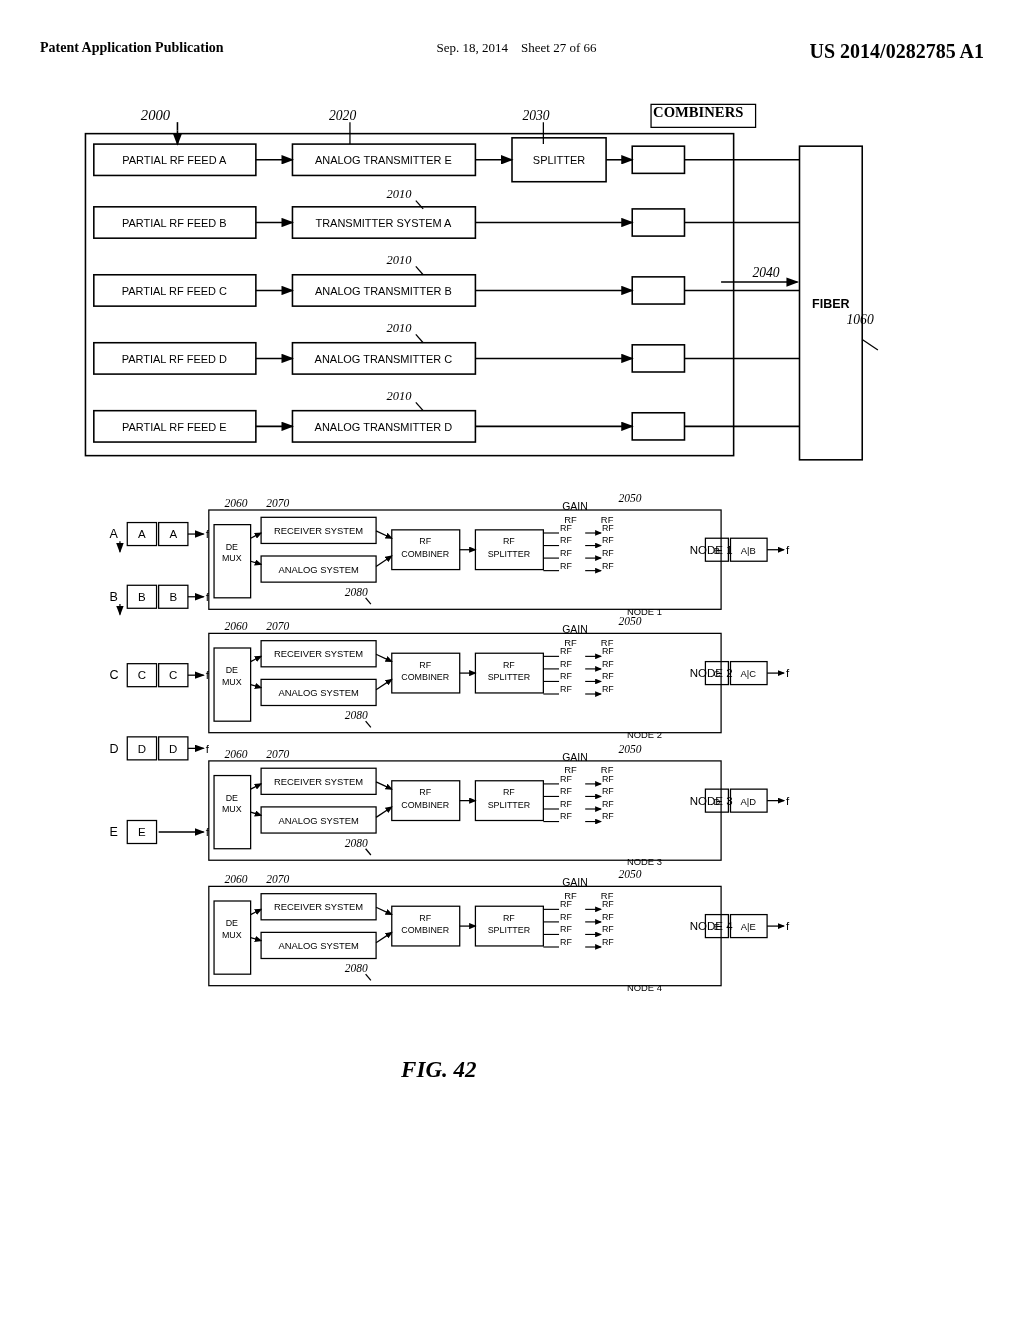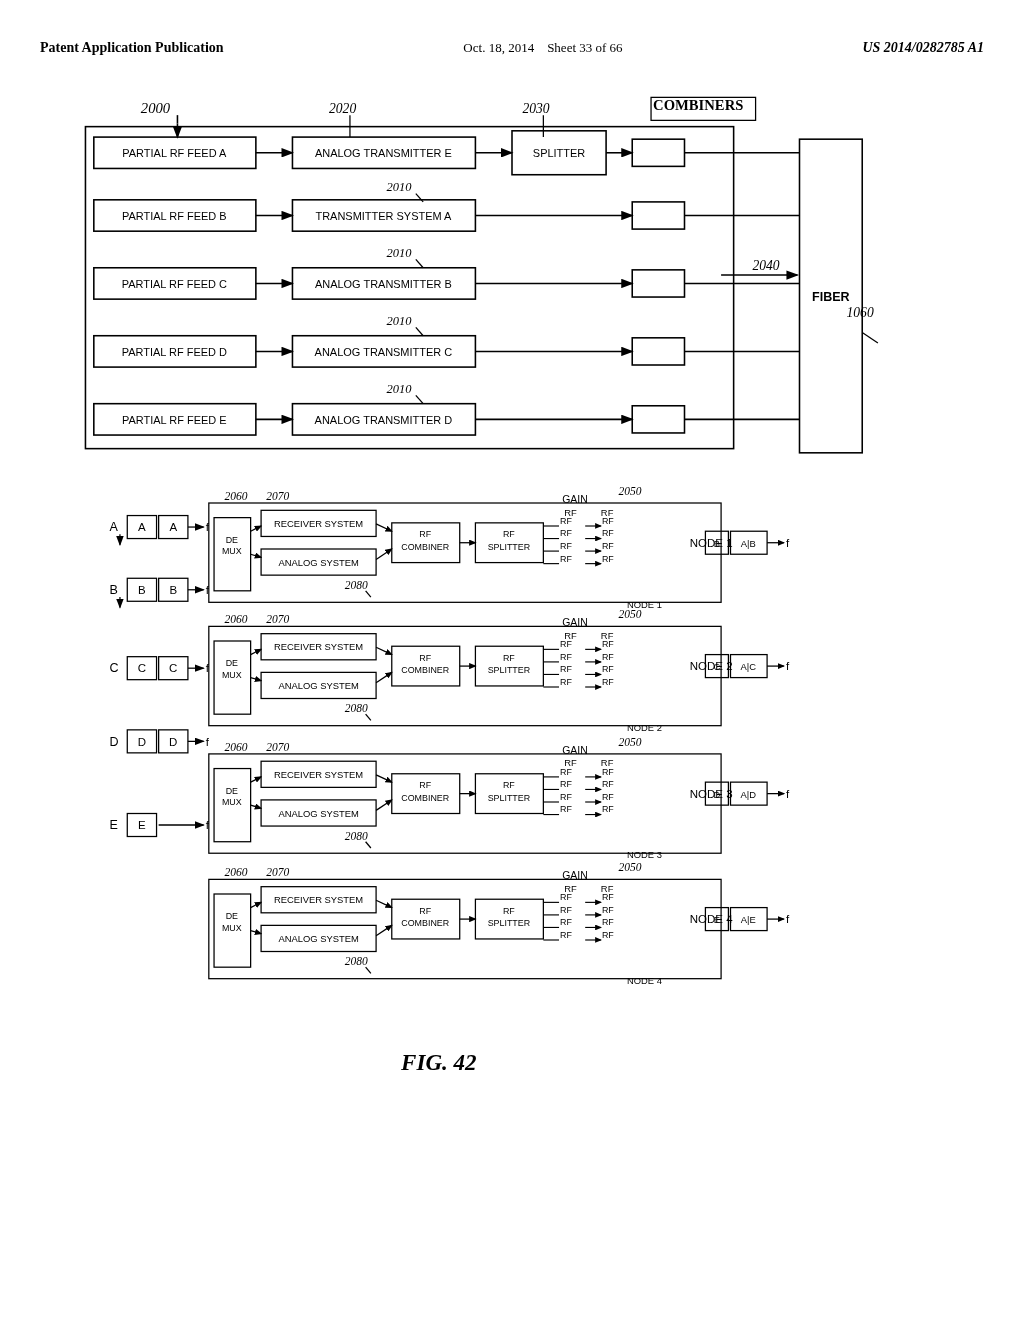--- a/index.html
+++ b/index.html
@@ -28,23 +28,22 @@
     }
     .header-left {
       font-weight: bold;
       font-size: 14px;
     }
     .header-center {
       text-align: center;
       font-size: 13px;
     }
     .header-right {
-      font-size: 14px;
+      font-size: 20px;
       font-weight: bold;
-      font-style: italic;
     }
 
     
     .diagram-area {
       position: relative;
       width: 100%;
       height: 1150px;
       margin-top: 10px;
       text-align: center;
     }
@@ -58,22 +57,22 @@
       height: 100%;
     }
   </style>
 </head>
 <body>
 
 <div class="page">
   <div class="header">
     <div class="header-left">Patent Application Publication</div>
     <div class="header-center">
-      <span>Oct. 18, 2014</span>&nbsp;&nbsp;&nbsp;
-      <span>Sheet 33 of 66</span>
+      <span>Sep. 18, 2014</span>&nbsp;&nbsp;&nbsp;
+      <span>Sheet 27 of 66</span>
     </div>
     <div class="header-right">US 2014/0282785 A1</div>
   </div>
 
   <div class="diagram-area">
     <svg class="diagram-svg" viewBox="0 0 900 1100" xmlns="http://www.w3.org/2000/svg">
 
       <defs>
         <marker id="arrowhead" markerWidth="8" markerHeight="6" refX="7" refY="3" orient="auto">
           <polygon points="0 0, 8 3, 0 6" fill="#000"></polygon>

